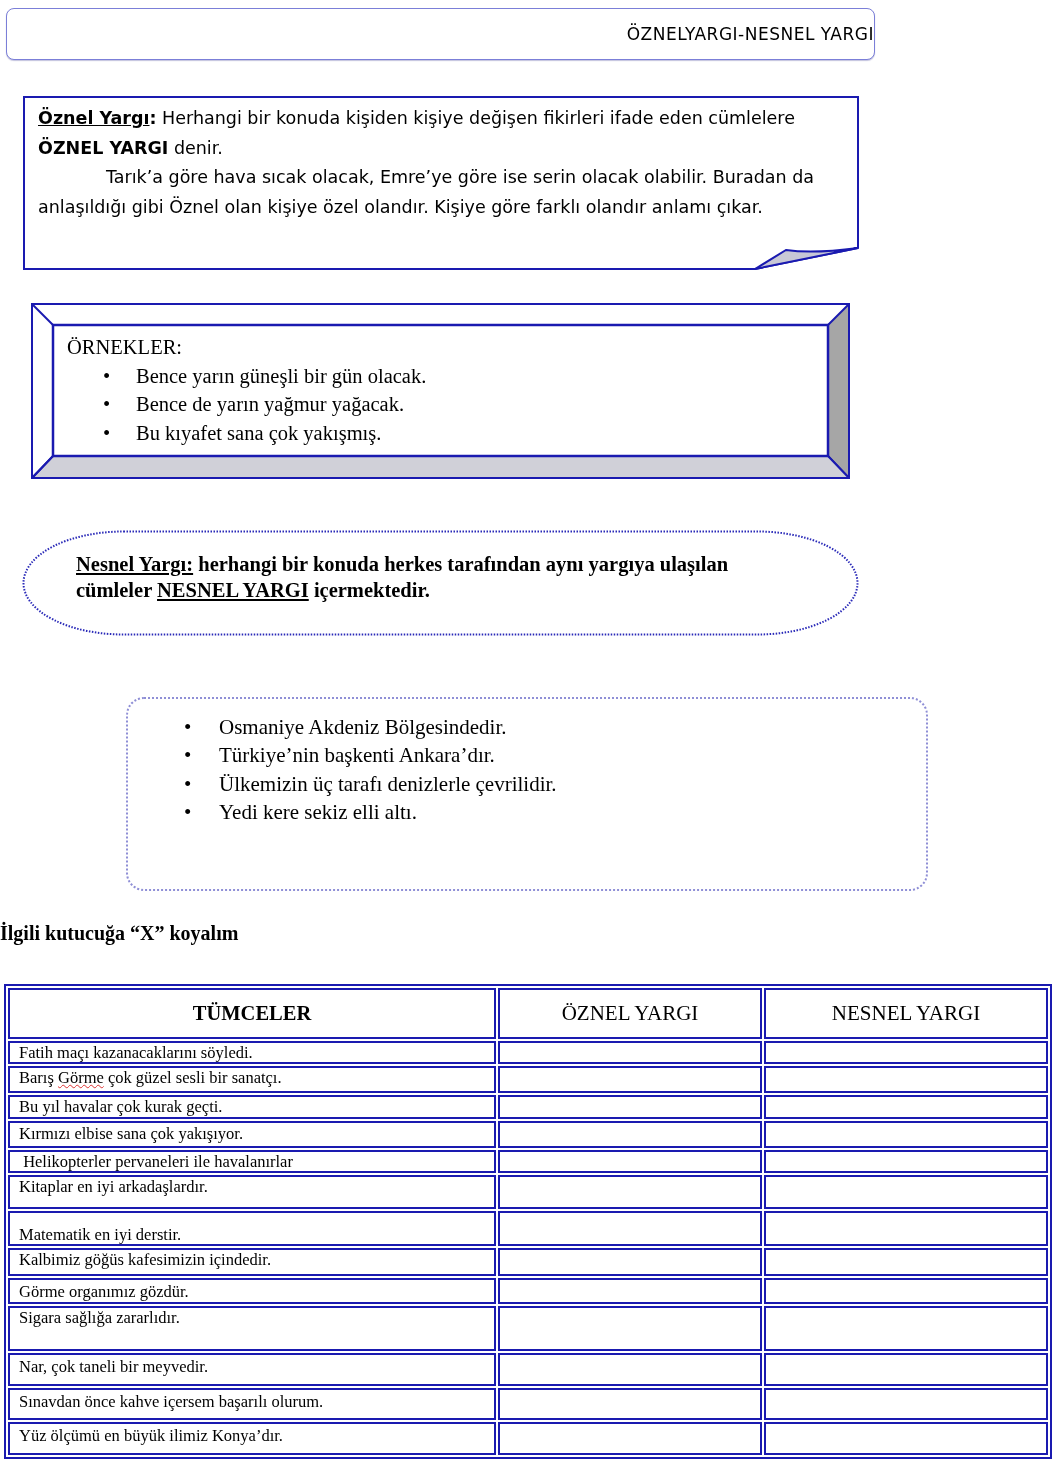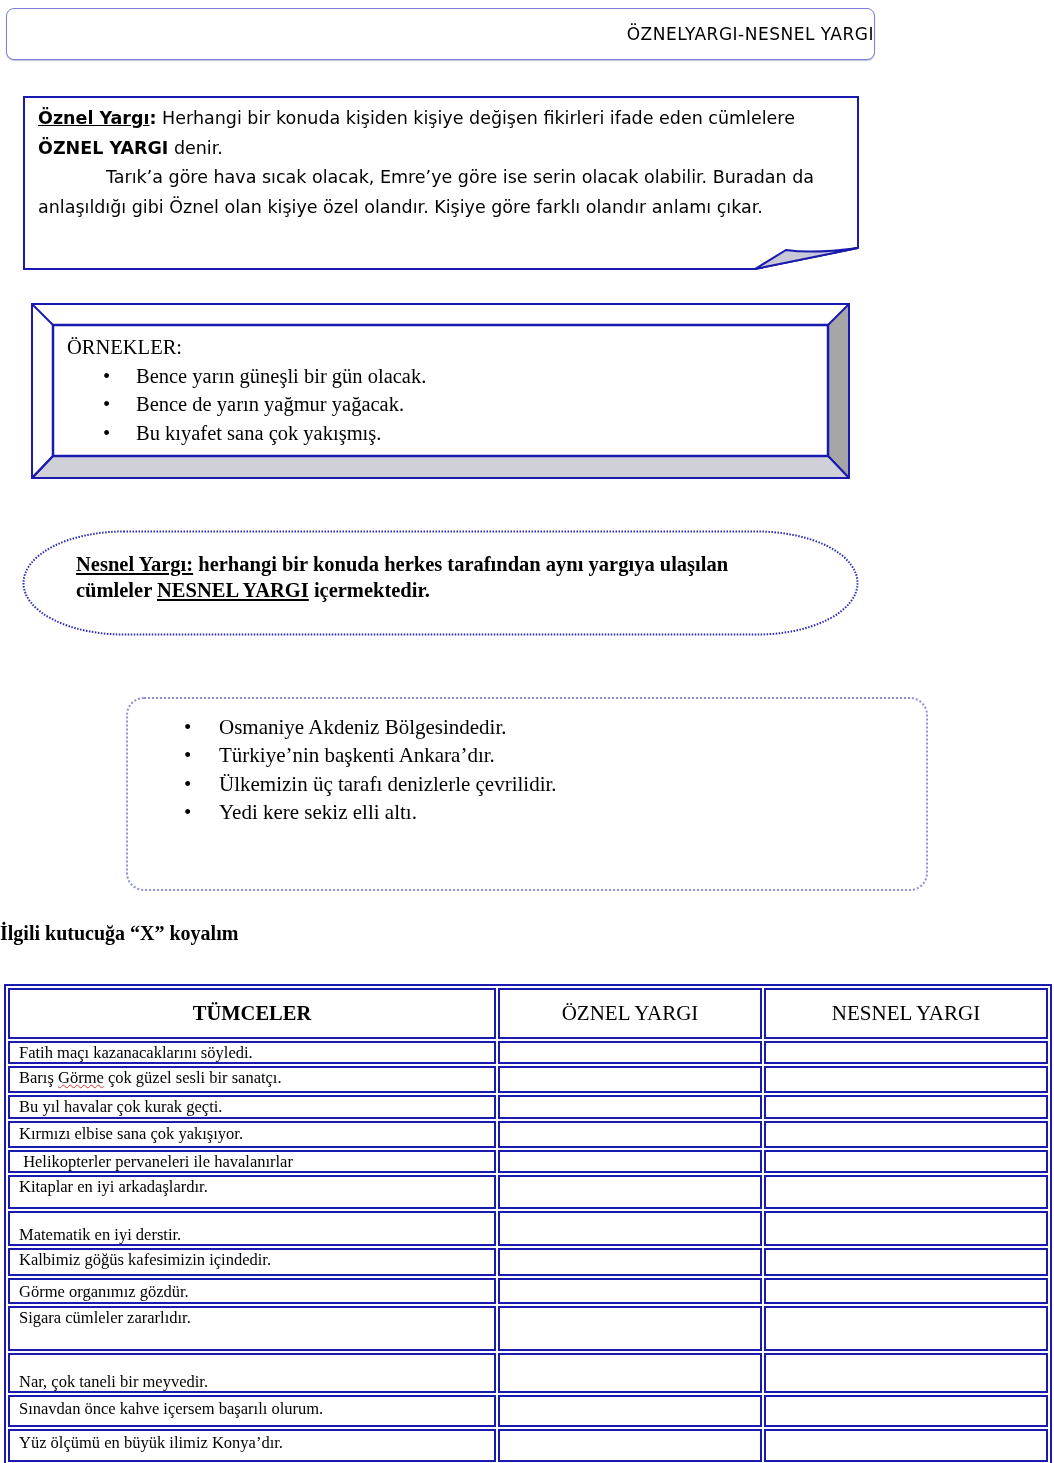--- a/index.html
+++ b/index.html
@@ -190,26 +190,26 @@
       <td>Kalbimiz göğüs kafesimizin içindedir.</td>
       <td class="blank"></td>
       <td class="blank"></td>
     </tr>
     <tr style="height:26px">
       <td style="padding-top:2px">Görme organımız gözdür.</td>
       <td class="blank"></td>
       <td class="blank"></td>
     </tr>
     <tr style="height:45px">
-      <td>Sigara cümleler zararlıdır.</td>
+      <td>Sigara sağlığa zararlıdır.</td>
       <td class="blank"></td>
       <td class="blank"></td>
     </tr>
     <tr style="height:33px">
-      <td style="padding-top:17px">Nar, çok taneli bir meyvedir.</td>
+      <td style="padding-top:2px">Nar, çok taneli bir meyvedir.</td>
       <td class="blank"></td>
       <td class="blank"></td>
     </tr>
     <tr style="height:32px">
       <td style="padding-top:2px">Sınavdan önce kahve içersem başarılı olurum.</td>
       <td class="blank"></td>
       <td class="blank"></td>
     </tr>
     <tr style="height:33px">
       <td style="padding-top:2px">Yüz ölçümü en büyük ilimiz Konya’dır.</td>

